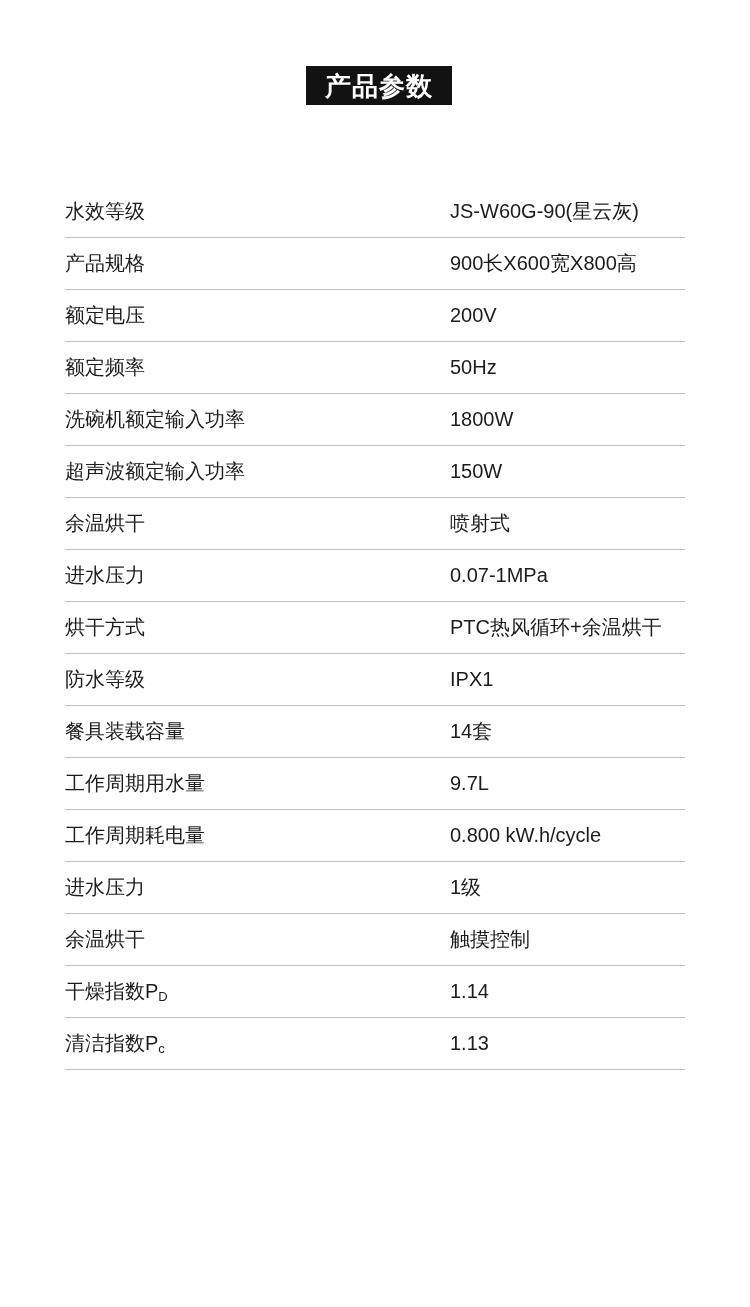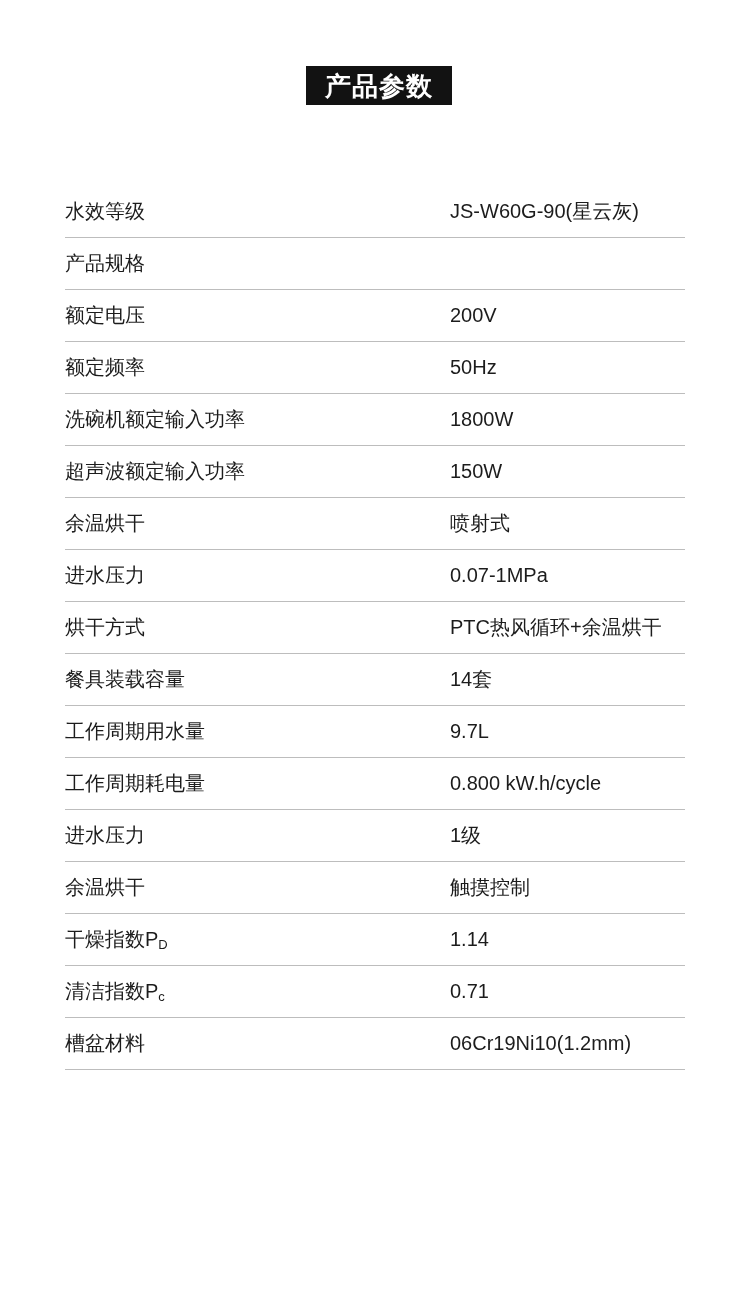--- a/index.html
+++ b/index.html
@@ -73,20 +73,21 @@
     <span>产品参数</span>
   </div>
   <div class="spec-table">
   <div class="row">
     <div class="label"><span>水效等级</span><sub></sub></div>
     <div class="value">JS-W60G-90(星云灰)</div>
   </div>
 
   <div class="row">
     <div class="label"><span>产品规格</span><sub></sub></div>
+    <div class="value">900长X600宽X800高</div>
   </div>
 
   <div class="row">
     <div class="label"><span>额定电压</span><sub></sub></div>
     <div class="value">200V</div>
   </div>
 
   <div class="row">
     <div class="label"><span>额定频率</span><sub></sub></div>
     <div class="value">50Hz</div>
@@ -110,20 +111,24 @@
   <div class="row">
     <div class="label"><span>进水压力</span><sub></sub></div>
     <div class="value">0.07-1MPa</div>
   </div>
 
   <div class="row">
     <div class="label"><span>烘干方式</span><sub></sub></div>
     <div class="value">PTC热风循环+余温烘干</div>
   </div>
 
+  <div class="row">
+    <div class="label"><span>防水等级</span><sub></sub></div>
+    <div class="value">IPX1</div>
+  </div>
 
   <div class="row">
     <div class="label"><span>餐具装载容量</span><sub></sub></div>
     <div class="value">14套</div>
   </div>
 
   <div class="row">
     <div class="label"><span>工作周期用水量</span><sub></sub></div>
     <div class="value">9.7L</div>
   </div>
@@ -143,21 +148,17 @@
     <div class="value">触摸控制</div>
   </div>
 
   <div class="row">
     <div class="label"><span>干燥指数P</span><sub>D</sub></div>
     <div class="value">1.14</div>
   </div>
 
   <div class="row">
     <div class="label"><span>清洁指数P</span><sub>c</sub></div>
-    <div class="value">0.71</div>
+    <div class="value">1.13</div>
   </div>
 
-  <div class="row">
-    <div class="label"><span>槽盆材料</span><sub></sub></div>
-    <div class="value">06Cr19Ni10(1.2mm)</div>
-  </div>
 </div>
 </div>
 
 </body></html>

